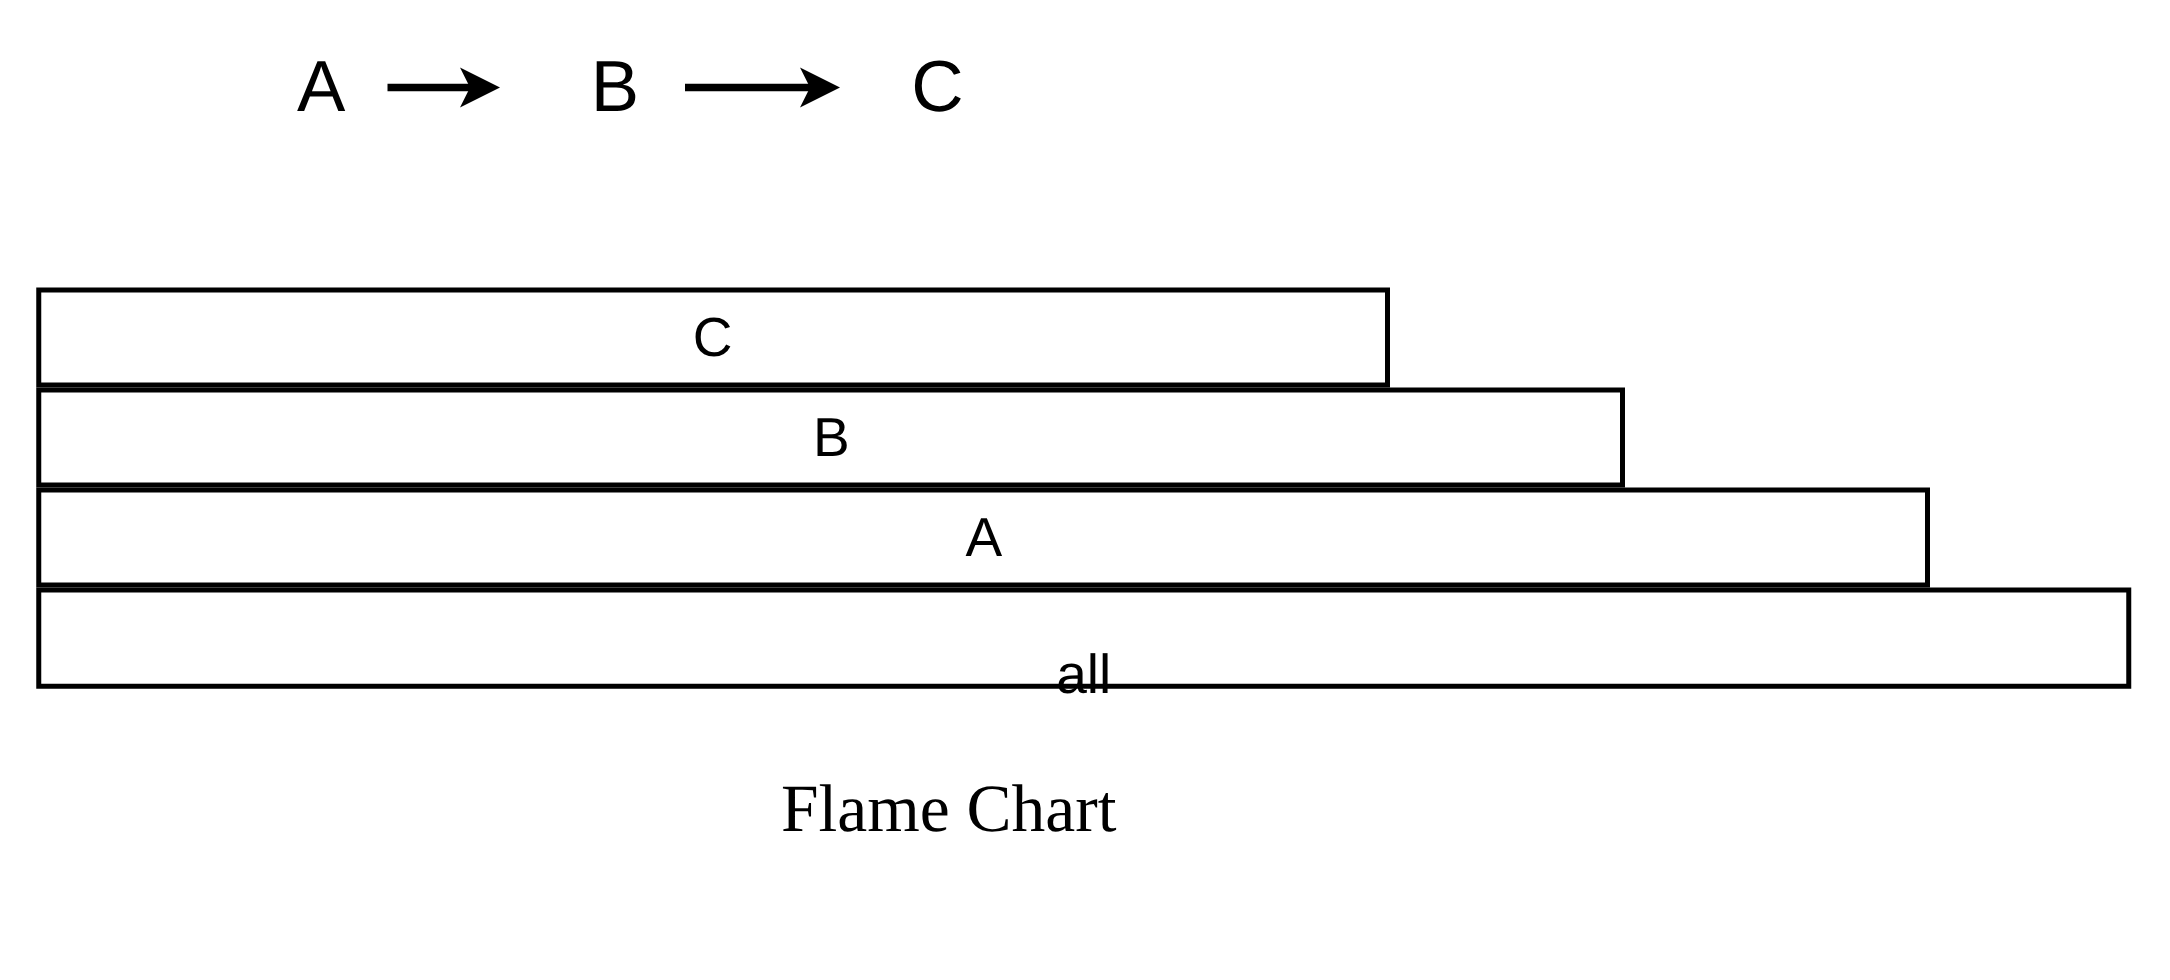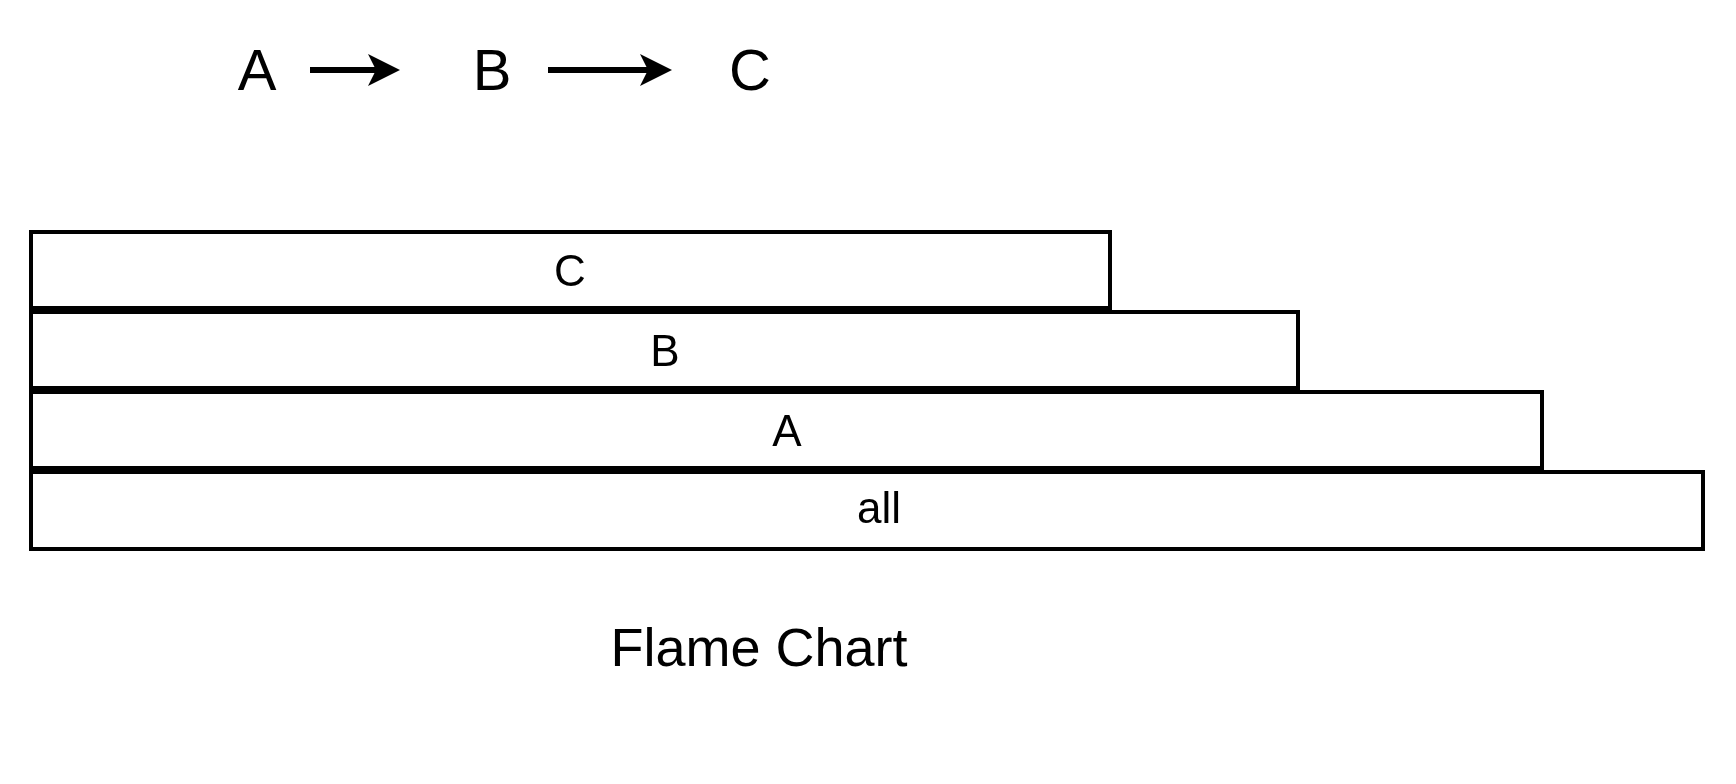--- a/index.html
+++ b/index.html
@@ -46,21 +46,21 @@
     color: #000000;
     white-space: pre;
     text-align: center;
     transform: translate(-50%, -50%);
   }
   
   .caption {
     position: absolute;
     font-size: 54px;
     line-height: 54px;
-    font-family: Liberation Sans, sans-serif;
+    font-family: Liberation Serif, serif;
     color: #000000;
     white-space: pre;
     text-align: center;
     transform: translate(-50%, 0);
   }
 </style>
 </head>
 <body>
 
 <div id="canvas">
@@ -88,18 +88,18 @@
     <rect x="31" y="232" width="1079" height="76" fill="#ffffff" stroke="#000000" stroke-width="4"></rect>
     <rect x="31" y="312" width="1267" height="76" fill="#ffffff" stroke="#000000" stroke-width="4"></rect>
     <rect x="31" y="392" width="1511" height="76" fill="#ffffff" stroke="#000000" stroke-width="4"></rect>
     <rect x="31" y="472" width="1672" height="77" fill="#ffffff" stroke="#000000" stroke-width="4"></rect>
   </svg>
 
   <div class="layer">
     <div class="frame-label" style="left:570px; top:271px;">C</div>
     <div class="frame-label" style="left:665px; top:351px;">B</div>
     <div class="frame-label" style="left:787px; top:431px;">A</div>
-    <div class="frame-label" style="left:867px; top:508px;margin-left:12px;">all</div>
+    <div class="frame-label" style="left:867px; top:540px;">all</div>
   </div>
 
   <div class="caption" style="left:759px; top:620px;">Flame Chart</div>
 
 </div>
 
 </body></html>

